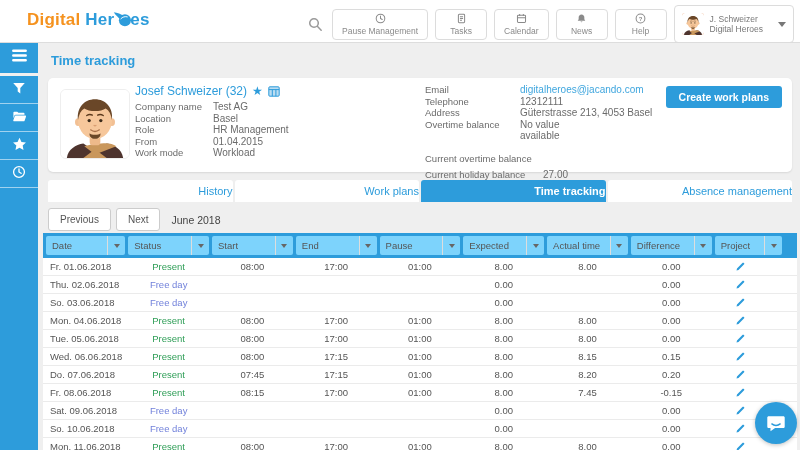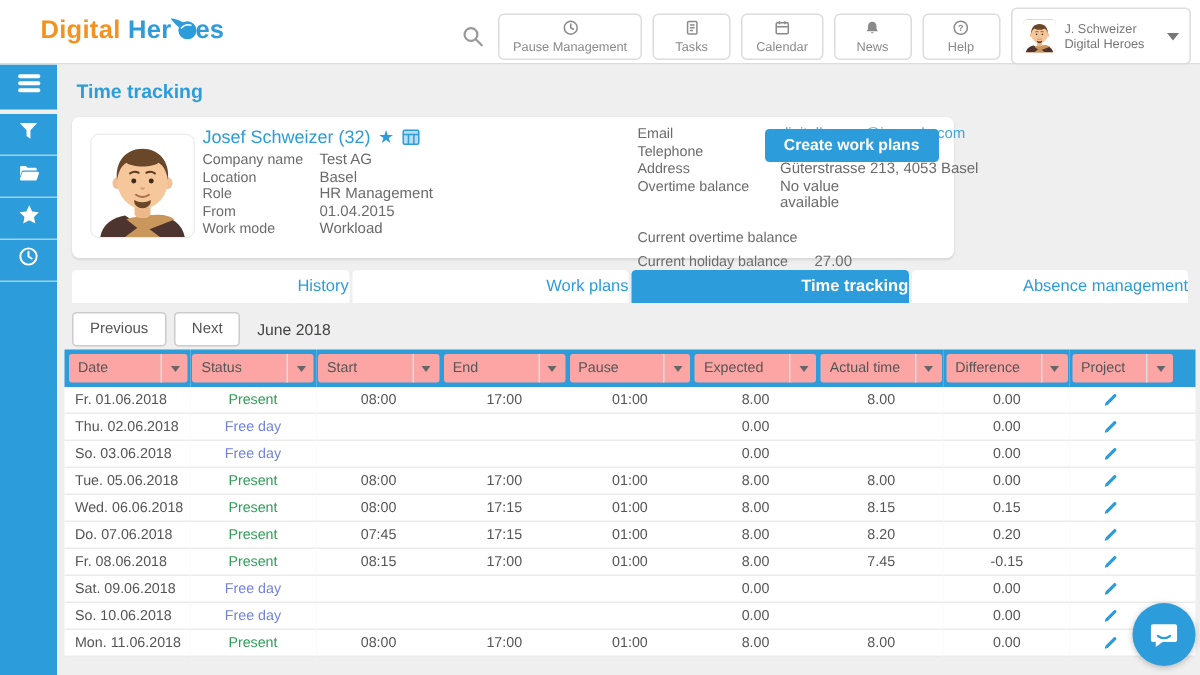--- a/index.html
+++ b/index.html
@@ -27,21 +27,21 @@
   
   .sidebar{position:absolute;left:0;top:42px;width:38px;height:408px;background:#2D9CDB;z-index:9;}
   .side-item{height:27px;display:flex;align-items:center;justify-content:center;border-bottom:1px solid rgba(255,255,255,.55);cursor:pointer;}
   .side-item.side-menu{height:31px;border-bottom:3px solid #f0f0f0;}
 
   
   .main{position:absolute;left:38px;top:42px;width:762px;height:408px;}
   .page-title{padding:11px 0 0 13px;font-size:13px;font-weight:bold;color:#2D9CDB;}
 
   
-  .card{position:absolute;left:10px;top:36px;width:588px;height:94px;background:#fff;border-radius:5px;box-shadow:0 1px 2px rgba(0,0,0,.1);}
+  .card{position:absolute;left:10px;top:36px;width:744px;height:94px;background:#fff;border-radius:5px;box-shadow:0 1px 2px rgba(0,0,0,.1);}
   .avatar{position:absolute;left:12px;top:11px;width:68px;height:68px;border:1px solid #eee;border-radius:6px;overflow:hidden;background:#fff;}
   .emp-left{position:absolute;left:87px;top:6px;}
   .emp-name-row{display:flex;align-items:center;gap:5px;height:14px;margin-bottom:3px;}
   .emp-name{font-size:12px;color:#2D9CDB;cursor:pointer;}
   .star-ic{color:#2D9CDB;font-size:12px;line-height:12px;cursor:pointer;}
   .grid-ic{display:flex;align-items:center;cursor:pointer;}
   .f-row{display:flex;align-items:flex-start;line-height:11.5px;}
   .f-label{flex:0 0 78px;font-size:9.5px;color:#6b6b6b;}
   .f-value{font-size:10px;color:#6b6b6b;white-space:pre-line;}
   .emp-right{position:absolute;left:377px;top:6px;width:330px;}
@@ -60,21 +60,21 @@
   
   .controls{position:absolute;left:10px;top:166px;display:flex;align-items:center;gap:5px;}
   .controls button{background:#fff;border:1px solid #ccc;border-radius:3px;font-family:"Liberation Sans",sans-serif;font-size:10px;color:#555;padding:5px 11px;cursor:pointer;}
   .period{font-size:10.5px;color:#444;margin-left:6px;}
 
   
   .time-table{position:absolute;left:5px;top:191px;width:754px;border-collapse:separate;border-spacing:0;table-layout:fixed;}
   .time-table th{background:#2D9CDB;padding:3px 1.5px;font-weight:normal;}
   .time-table th:first-child{padding-left:3px;}
   .time-table th:last-child{padding-right:15px;}
-  .hdr-box{background:#fca5a5;border-radius:2px;height:19px;display:flex;align-items:center;justify-content:space-between;cursor:pointer;}
+  .hdr-box{background:#7dd3fc;border-radius:2px;height:19px;display:flex;align-items:center;justify-content:space-between;cursor:pointer;}
   .hdr-label{font-size:9.5px;color:#555;padding-left:6px;white-space:nowrap;overflow:hidden;}
   .hdr-caret{flex:0 0 17px;height:100%;border-left:1px solid #ddd;display:flex;align-items:center;justify-content:center;}
   .tri{width:0;height:0;border-left:3.5px solid transparent;border-right:3.5px solid transparent;border-top:4.5px solid #666;}
   .time-table td{height:17px;background:#fff;border-bottom:1px solid #ebebeb;font-size:9.5px;color:#555;text-align:center;padding:0;white-space:nowrap;overflow:hidden;}
   td.cell-date{text-align:left;padding-left:7px;}
   td.cell-project{text-align:left;padding-left:22px;}
   .pencil{display:inline-block;cursor:pointer;line-height:0;vertical-align:middle;}
 
   
   .chat-fab{position:absolute;left:755px;top:402px;width:42px;height:42px;border-radius:50%;background:#2D9CDB;display:flex;align-items:center;justify-content:center;box-shadow:0 1px 4px rgba(0,0,0,.25);cursor:pointer;z-index:20;}
@@ -417,20 +417,33 @@
             <td class="cell-end"></td>
             <td class="cell-pause"></td>
             <td class="cell-expected">0.00</td>
             <td class="cell-actual"></td>
             <td class="cell-difference">0.00</td>
             <td class="cell-project"><span class="pencil"><svg width="11" height="11" viewBox="0 0 16 16">
                   <path d="M2.2 13.8l.7-2.9 8.2-8.2c.4-.4 1.1-.4 1.5 0l.7.7c.4.4.4 1.1 0 1.5L5.1 13.1z" fill="#2D9CDB"></path>
                 </svg></span></td>
           </tr>
           <tr>
+            <td class="cell-date">Mon. 04.06.2018</td>
+            <td class="cell-status" style="color: rgb(47, 158, 87);">Present</td>
+            <td class="cell-start">08:00</td>
+            <td class="cell-end">17:00</td>
+            <td class="cell-pause">01:00</td>
+            <td class="cell-expected">8.00</td>
+            <td class="cell-actual">8.00</td>
+            <td class="cell-difference">0.00</td>
+            <td class="cell-project"><span class="pencil"><svg width="11" height="11" viewBox="0 0 16 16">
+                  <path d="M2.2 13.8l.7-2.9 8.2-8.2c.4-.4 1.1-.4 1.5 0l.7.7c.4.4.4 1.1 0 1.5L5.1 13.1z" fill="#2D9CDB"></path>
+                </svg></span></td>
+          </tr>
+          <tr>
             <td class="cell-date">Tue. 05.06.2018</td>
             <td class="cell-status" style="color: rgb(47, 158, 87);">Present</td>
             <td class="cell-start">08:00</td>
             <td class="cell-end">17:00</td>
             <td class="cell-pause">01:00</td>
             <td class="cell-expected">8.00</td>
             <td class="cell-actual">8.00</td>
             <td class="cell-difference">0.00</td>
             <td class="cell-project"><span class="pencil"><svg width="11" height="11" viewBox="0 0 16 16">
                   <path d="M2.2 13.8l.7-2.9 8.2-8.2c.4-.4 1.1-.4 1.5 0l.7.7c.4.4.4 1.1 0 1.5L5.1 13.1z" fill="#2D9CDB"></path>

